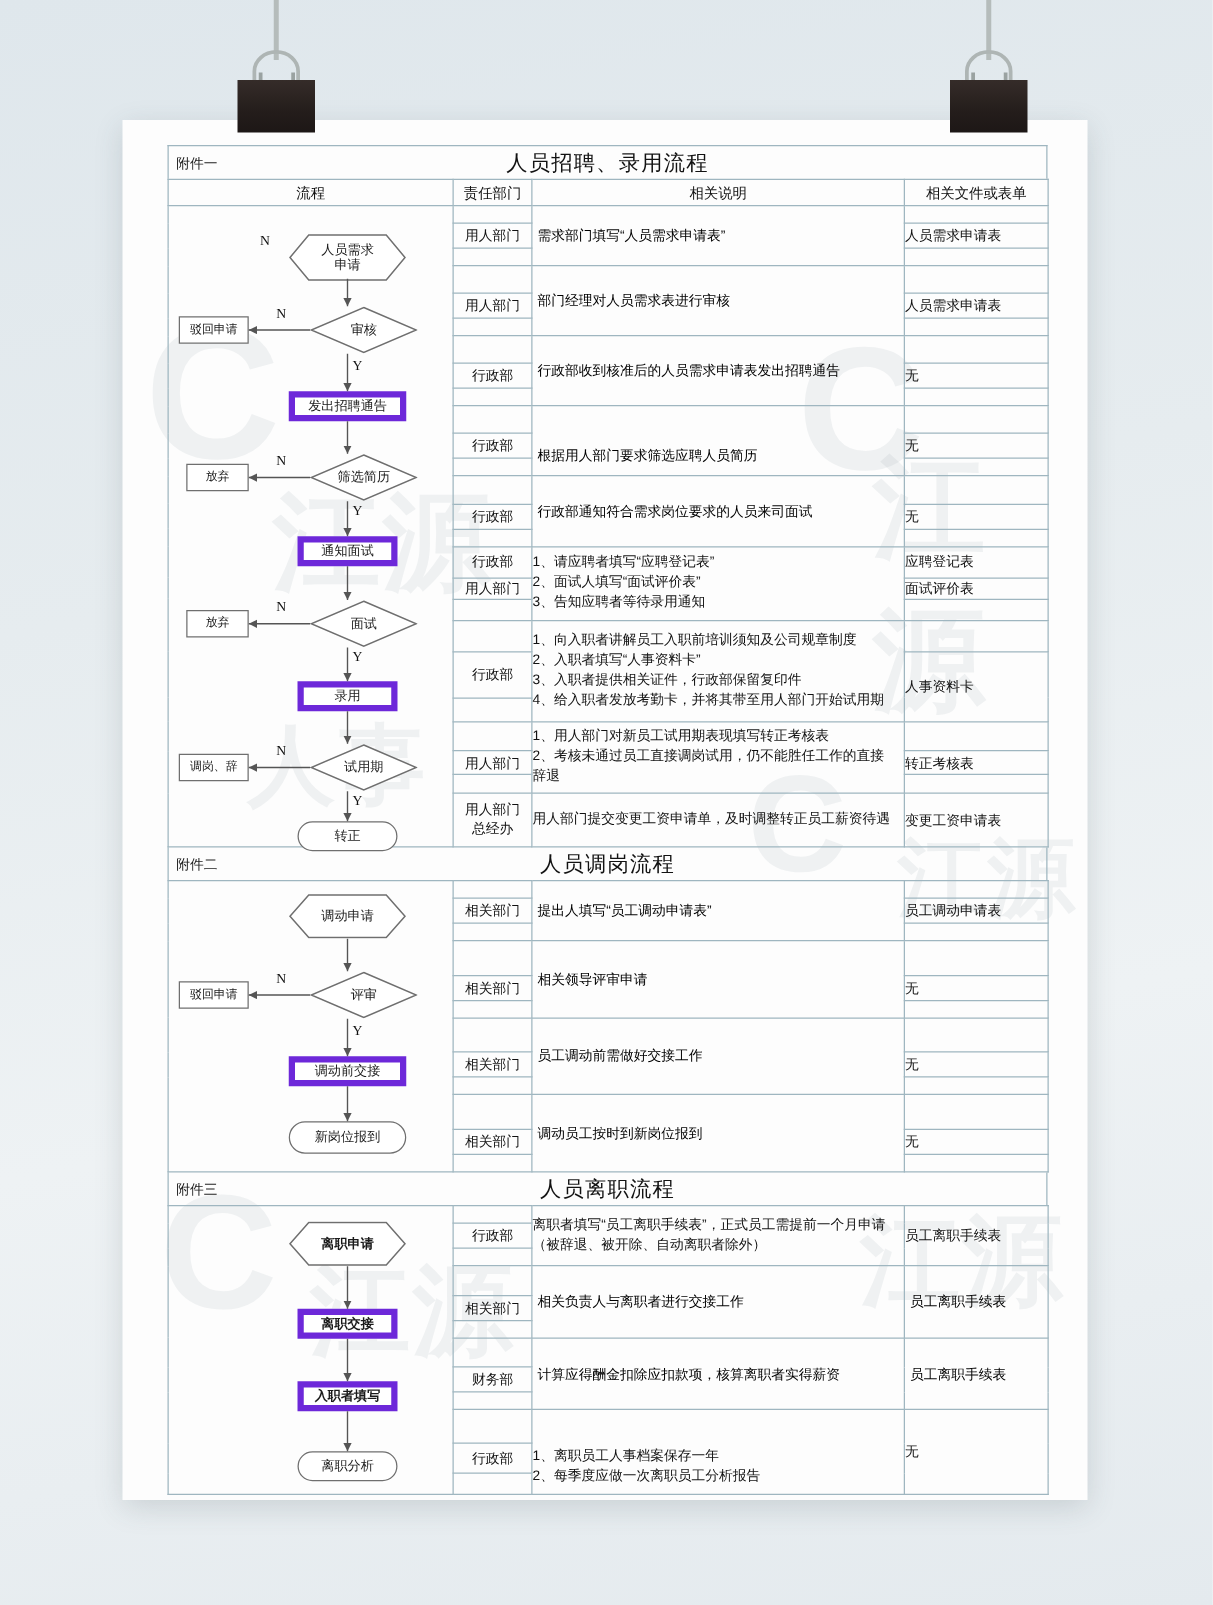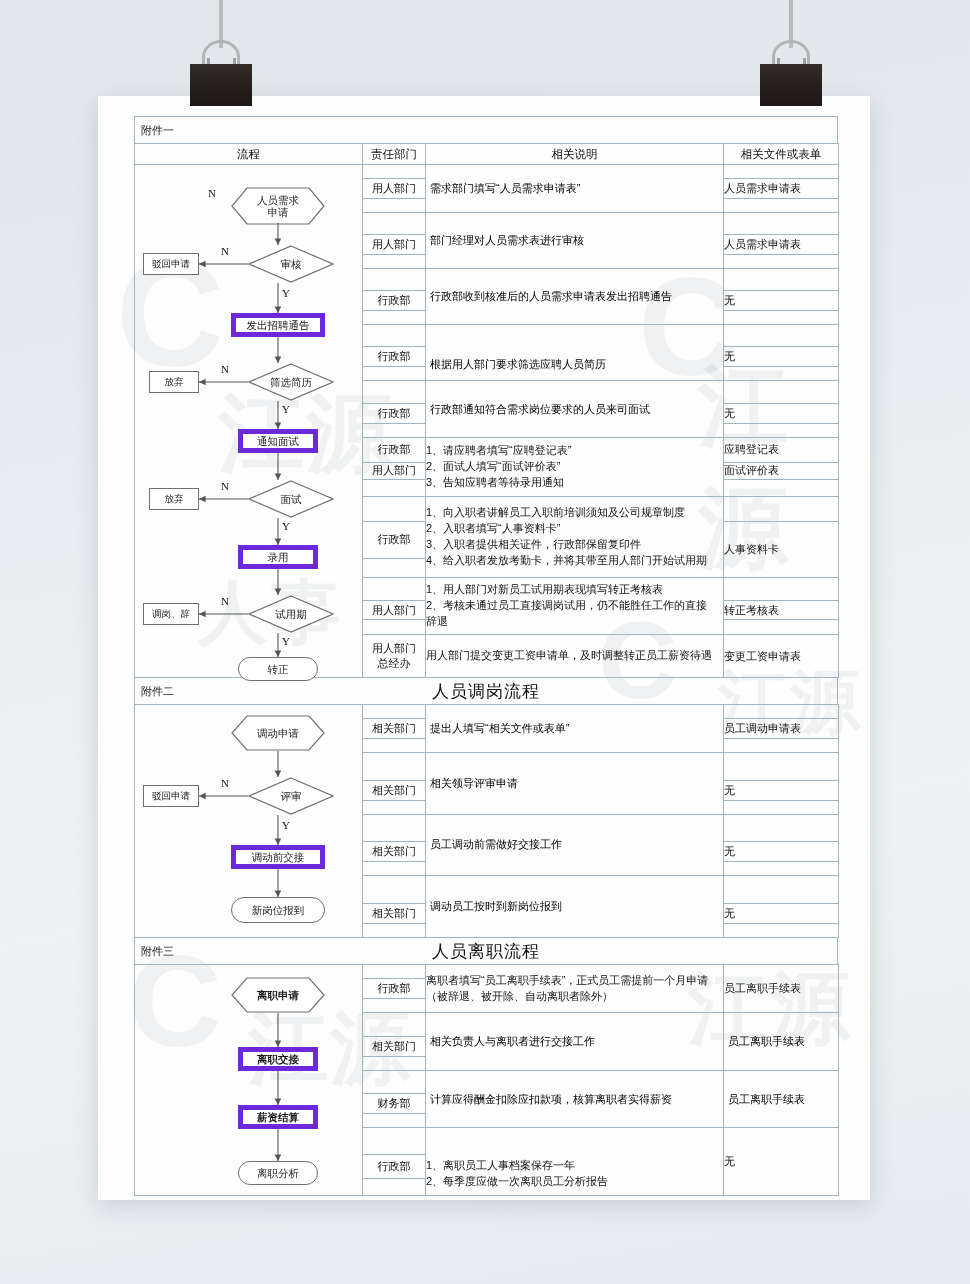--- a/index.html
+++ b/index.html
@@ -240,20 +240,21 @@
   <div class="wm" style="left:100px;top:470px;font-size:70px;">人事</div>
   <div class="wm" style="left:30px;top:830px;font-size:130px;">C</div>
   <div class="wm" style="left:150px;top:900px;font-size:80px;">江源</div>
   <div class="wm" style="left:590px;top:860px;font-size:80px;">江源</div>
   <div class="wm" style="left:620px;top:560px;font-size:70px;">江源</div>
 
   <div id="doc">
 
     <div class="sec-head">
       <div class="attach">附件一</div>
+      <div class="sec-title">人员招聘、录用流程</div>
     </div>
 
     <table class="flow">
       <colgroup>
         <col class="col-flow">
           <col class="col-dept">
           <col class="col-desc">
           <col class="col-doc">
       </colgroup>
       <tbody>
@@ -558,21 +559,21 @@
             </div>
 
             <div class="shape" style="left:96px;top:192px;width:94px;height:26px;border:1px solid #6f6f6f;border-radius:13px;background:#fff;">
               <span class="lbl">新岗位报到</span>
             </div>
           </div>
         </td>
 
         <td class="spacer"></td>
         <td class="spacer" rowspan="3">
-          <div style="font-size:11px;padding:0 4px;white-space:pre-line;">提出人填写“相关文件或表单”</div>
+          <div style="font-size:11px;padding:0 4px;white-space:pre-line;">提出人填写“员工调动申请表”</div>
         </td>
         <td class="docspacer"></td>
       </tr>
       <tr>
         <td class="dept">相关部门</td>
         <td class="doc">员工调动申请表</td>
       </tr>
       <tr>
         <td class="spacer"></td>
         <td class="docspacer"></td>
@@ -655,21 +656,21 @@
                     <polygon points="16,1 78,1 93,18 78,35 16,35 1,18" fill="#fff" stroke="#6f6f6f" stroke-width="1.2"></polygon>
                   </svg>
               <span class="lbl bold-lbl">离职申请</span>
             </div>
 
             <div class="shape rect" style="left:103px;top:82px;width:80px;height:24px;">
               <span class="lbl bold-lbl">离职交接</span>
             </div>
 
             <div class="shape rect" style="left:103px;top:140px;width:80px;height:24px;">
-              <span class="lbl bold-lbl">薪资结算</span>
+              <span class="lbl bold-lbl">入职者填写</span>
             </div>
 
             <div class="shape" style="left:103px;top:196px;width:80px;height:24px;border:1px solid #6f6f6f;border-radius:12px;background:#fff;">
               <span class="lbl">离职分析</span>
             </div>
           </div>
         </td>
 
         <td class="spacer"></td>
         <td class="desc" rowspan="3">

